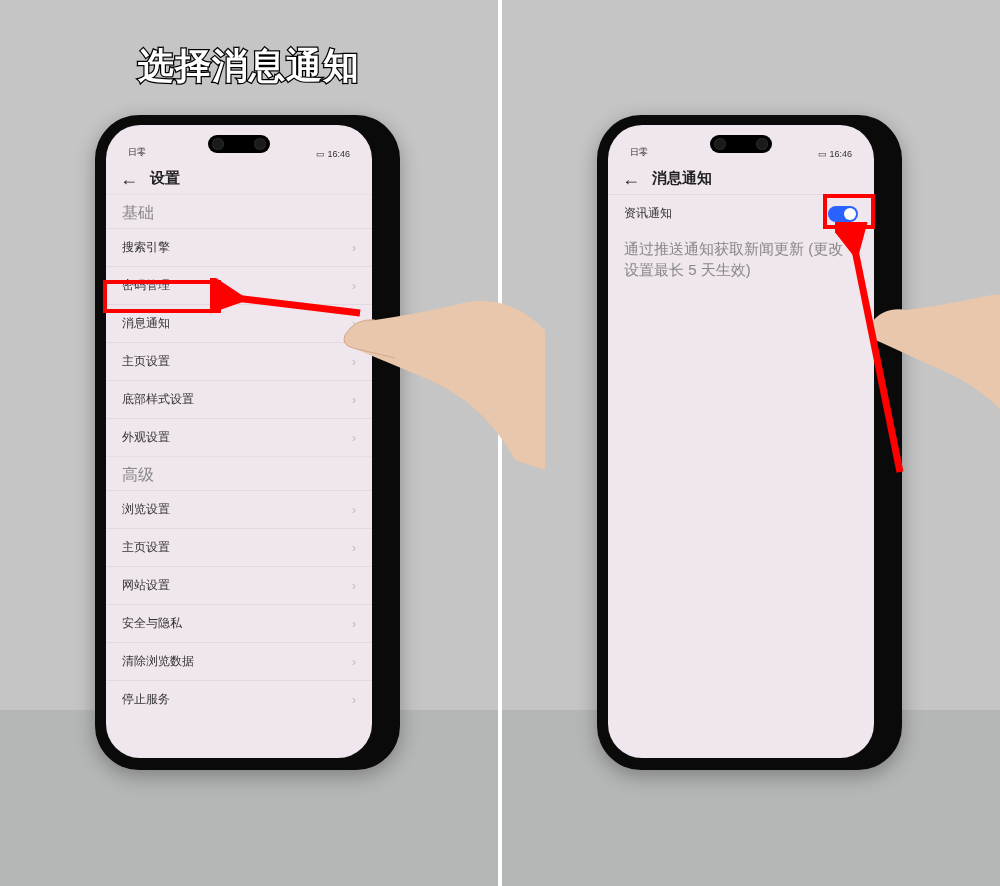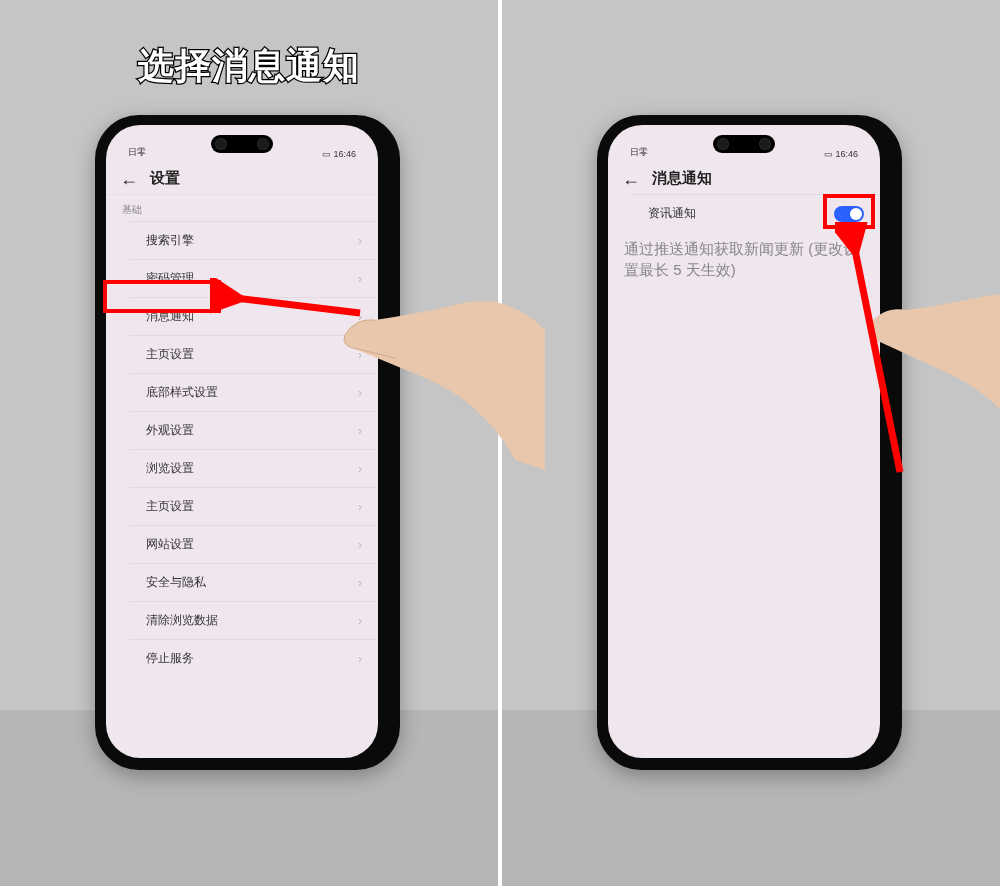--- a/index.html
+++ b/index.html
@@ -42,21 +42,21 @@
   }
   .phone {
     position: absolute;
     top: 115px;
     left: 95px;
     width: 305px;
     height: 655px;
     background: #0a0a0a;
     border-radius: 44px;
     box-shadow: 0 6px 20px rgba(0,0,0,0.3);
-    padding: 10px 22px 12px 11px;
+    padding: 10px 28px 12px 11px;
   }
   .screen {
     width: 100%;
     height: 100%;
     background: #f0e6ee;
     border-radius: 34px;
     overflow: hidden;
     position: relative;
     color: #333;
   }
@@ -104,33 +104,32 @@
     color: #222;
     line-height: 1;
   }
   .screen-title {
     font-size: 15px;
     font-weight: 600;
     color: #222;
   }
   .section-head {
     padding: 8px 16px 4px 16px;
-    font-size: 10px;
+    font-size: 16px;
     color: #888;
     border-top: 1px solid rgba(0,0,0,0.03);
   }
   .row {
     display: flex;
     align-items: center;
     justify-content: space-between;
     padding: 10px 16px;
     border-top: 1px solid rgba(0,0,0,0.05);
     font-size: 12px;
     color: #333;
-    margin-left: 24px;
   }
   .row .chev {
     color: #bbb;
     font-size: 12px;
   }
   .row.highlighted { position: relative; }
   .desc {
     padding: 6px 16px 0 16px;
     font-size: 15px;
     color: #888;
@@ -218,20 +217,21 @@
         </div>
       <div class="row">
           <span>底部样式设置</span>
           <span class="chev">›</span>
         </div>
       <div class="row">
           <span>外观设置</span>
           <span class="chev">›</span>
         </div>
 
+      <div class="section-head">高级</div>
       <div class="row">
           <span>浏览设置</span>
           <span class="chev">›</span>
         </div>
       <div class="row">
           <span>主页设置</span>
           <span class="chev">›</span>
         </div>
       <div class="row">
           <span>网站设置</span>

